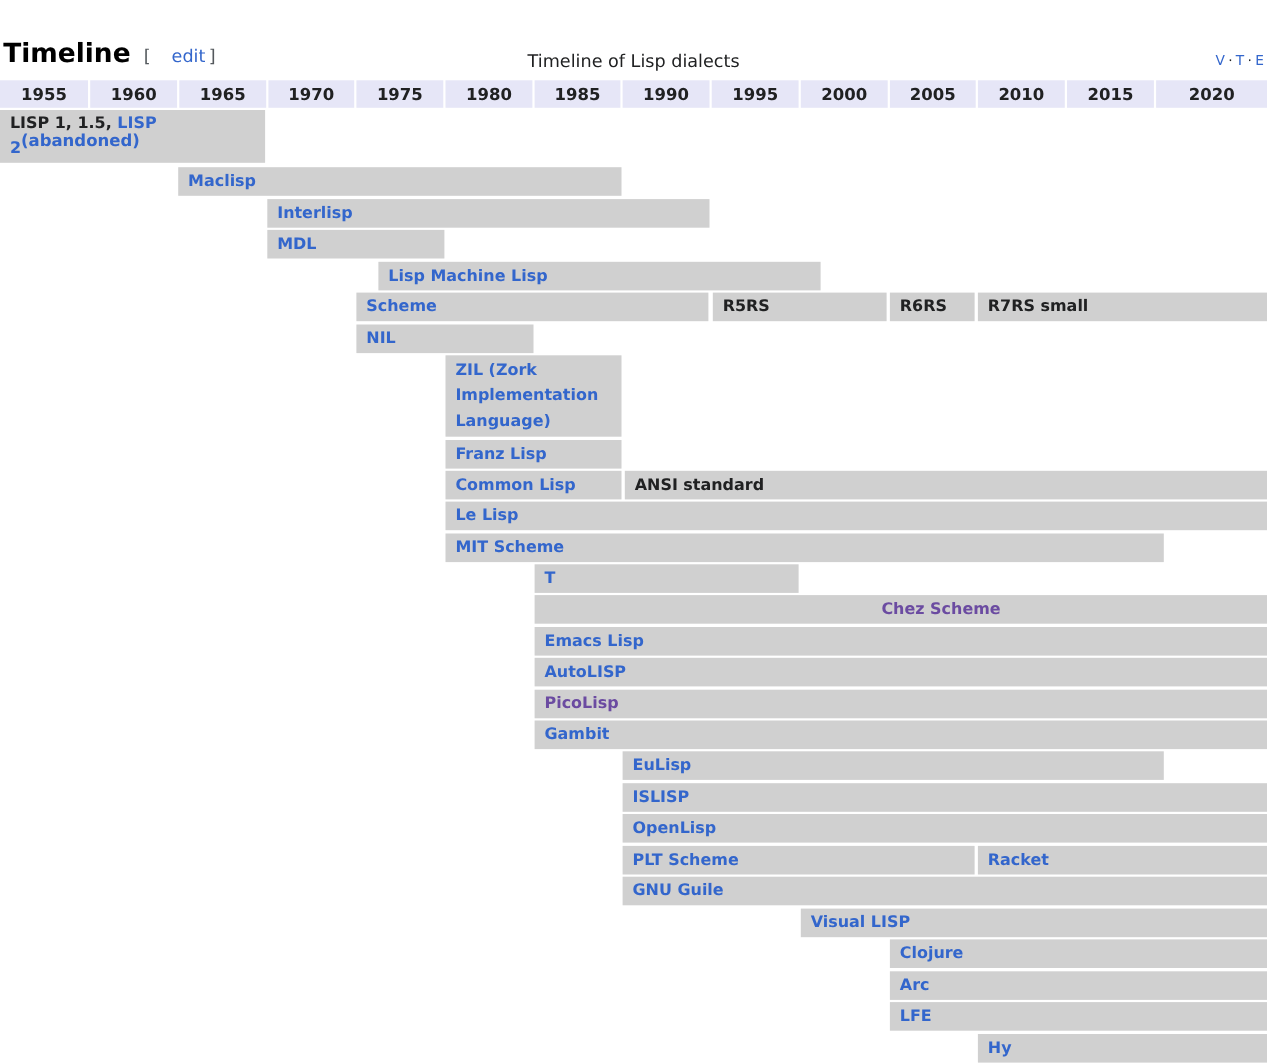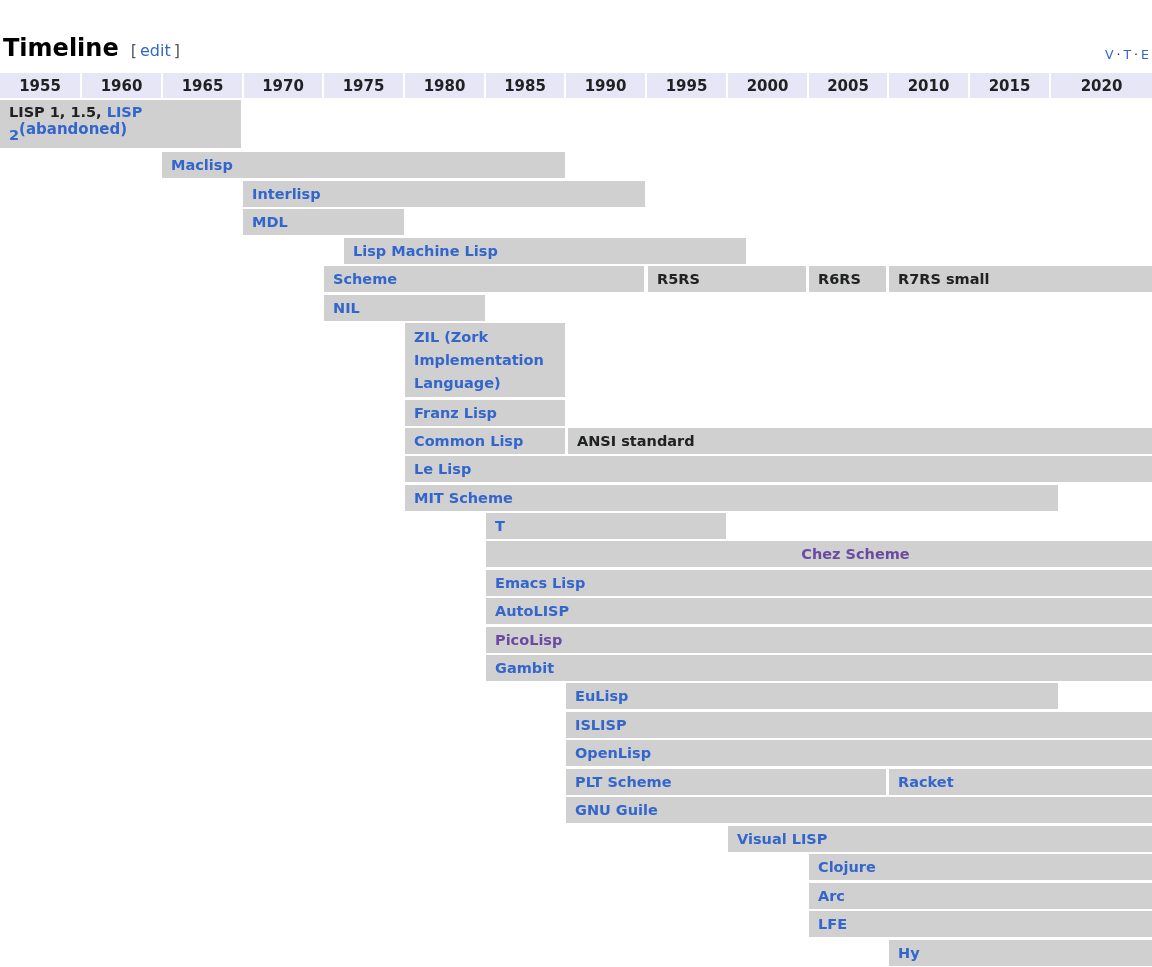--- a/index.html
+++ b/index.html
@@ -9,21 +9,21 @@
     --era:#e6e6f7;
     --text:#202122;
   }
   html,body{margin:0;padding:0;background:#ffffff;}
   .page{
     position:relative;width:1152px;height:967px;overflow:hidden;
     font-family:"DejaVu Sans","Liberation Sans",sans-serif;color:var(--text);
   }
   .heading{position:absolute;left:3px;top:10px;font-size:24px;font-weight:700;color:#000;white-space:nowrap;}
   .editsection{font-size:16px;font-weight:400;color:#54595d;margin-left:12px;}
-  .editsection a{color:var(--link);text-decoration:none;cursor:pointer;padding:0 3px;}
+  .editsection a{color:var(--link);text-decoration:none;cursor:pointer;padding:0 3px;margin-left:16px;}
   .caption{position:absolute;top:46px;left:0;width:100%;text-align:center;font-size:16px;font-weight:400;color:var(--text);}
   .vte{position:absolute;top:47px;right:3px;font-size:12.5px;color:var(--text);}
   .vte a{color:var(--link);text-decoration:none;cursor:pointer;}
   .vte .sep{padding:0 3px;}
   .hdr-cell{
     position:absolute;top:73px;height:25px;background:var(--era);
     display:flex;align-items:center;justify-content:center;
     font-size:15px;font-weight:700;color:var(--text);box-sizing:border-box;
   }
   .bar{
@@ -39,20 +39,21 @@
 </style>
 </head>
 <body>
 
 <div class="page">
 
   <h3 class="heading">
     <span>Timeline</span><span class="editsection"><span>[</span><a>edit</a><span>]</span></span>
   </h3>
 
+  <div class="caption">Timeline of Lisp dialects</div>
 
   <div class="vte">
     <a>V</a><span class="sep">·</span><a>T</a><span class="sep">·</span><a>E</a>
   </div>
 
   <div id="axis-header">
       <div class="hdr-cell" style="left: 0px; width: 80px;">1955</div>
       <div class="hdr-cell" style="left: 82px; width: 79px;">1960</div>
       <div class="hdr-cell" style="left: 163px; width: 79px;">1965</div>
       <div class="hdr-cell" style="left: 244px; width: 78px;">1970</div>

